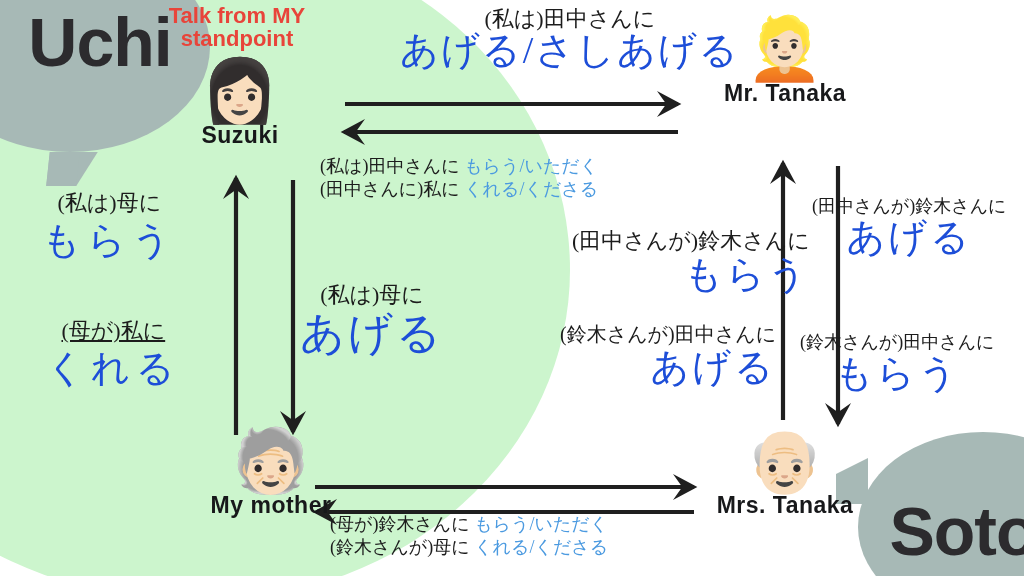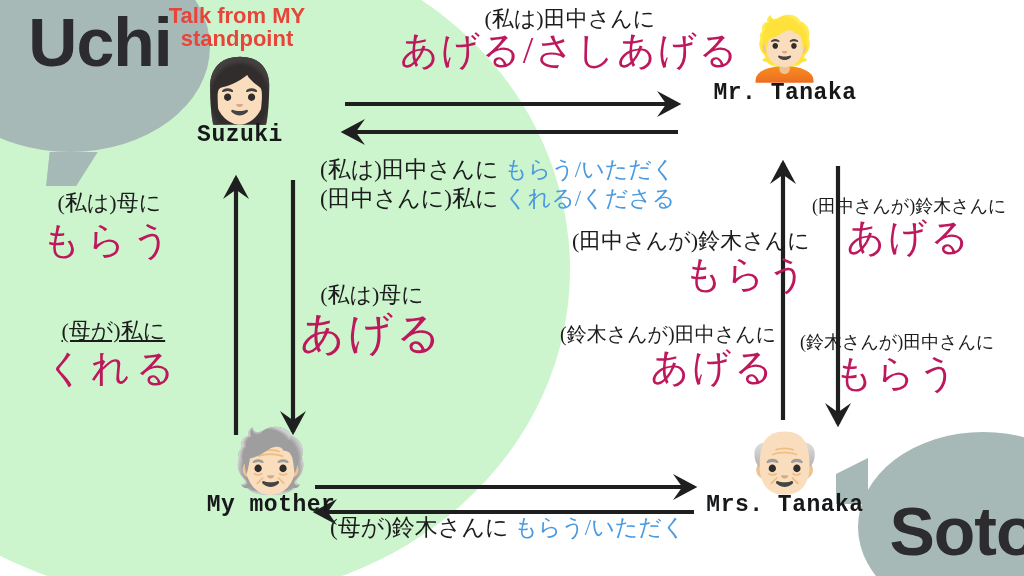--- a/index.html
+++ b/index.html
@@ -74,40 +74,40 @@
     font-weight:700;
     font-size:22px;
     line-height:1.05;
     color:#e8443a;
   }
 
   
   .person{ position:absolute; text-align:center; }
   .person .face{ font-size:62px; line-height:1; display:block; }
   .person .pname{
-    font-family:Liberation Mono, monospace;
+    font-family:Liberation Sans, sans-serif;
     font-weight:700;
     font-size:23px;
     color:#17181a;
     letter-spacing:0.5px;
     margin-top:-4px;
     white-space:nowrap;
   }
   #p-myself{ left:185px; top:60px; width:110px; }
   #p-tanaka{ left:700px; top:18px;  width:170px; }
   #p-mother{ left:176px; top:430px; width:190px; }
   #p-suzuki{ left:700px; top:430px; width:170px; }
 
   
   .jp{ position:absolute; white-space:nowrap; color:#1c1c1c; line-height:1.18; }
   .jp .sm{ font-size:22px; }
   .jp .bg{ font-size:38px; letter-spacing:2px; }
-  .jp .v { color:#be185d; }
+  .jp .v { color:#1d4ed8; }
   .jp.two-line .row{ white-space:nowrap; }
-  .jp.two-line{ font-size:23px; line-height:1.28; }
+  .jp.two-line{ font-size:18px; line-height:1.28; }
   .jp.two-line .v{ color:#4b9ae0; }
 
   #t-top      { left:400px; top:6px;   text-align:center; }
   #t-top .sm  { display:block; }
   #t-top .bg  { display:block; margin-top:-4px; }
 
   #t-tanaka-back { left:320px; top:155px; }
   #t-suzuki-back { left:330px; top:513px; }
 
   #t-left-up  { left:42px;  top:190px; text-align:center; }
@@ -251,15 +251,19 @@
     <span class="sm">(鈴木さんが)田中さんに</span>
     <span class="bg v">もらう</span>
   </div>
 
 
   <div class="jp two-line" id="t-suzuki-back">
     <div class="row">
       <span>(母が)鈴木さんに</span>
       <span class="v">もらう/いただく</span>
     </div>
+    <div class="row">
+      <span>(鈴木さんが)母に</span>
+      <span class="v">くれる/くださる</span>
+    </div>
   </div>
 
 </div>
 
 </body></html>

